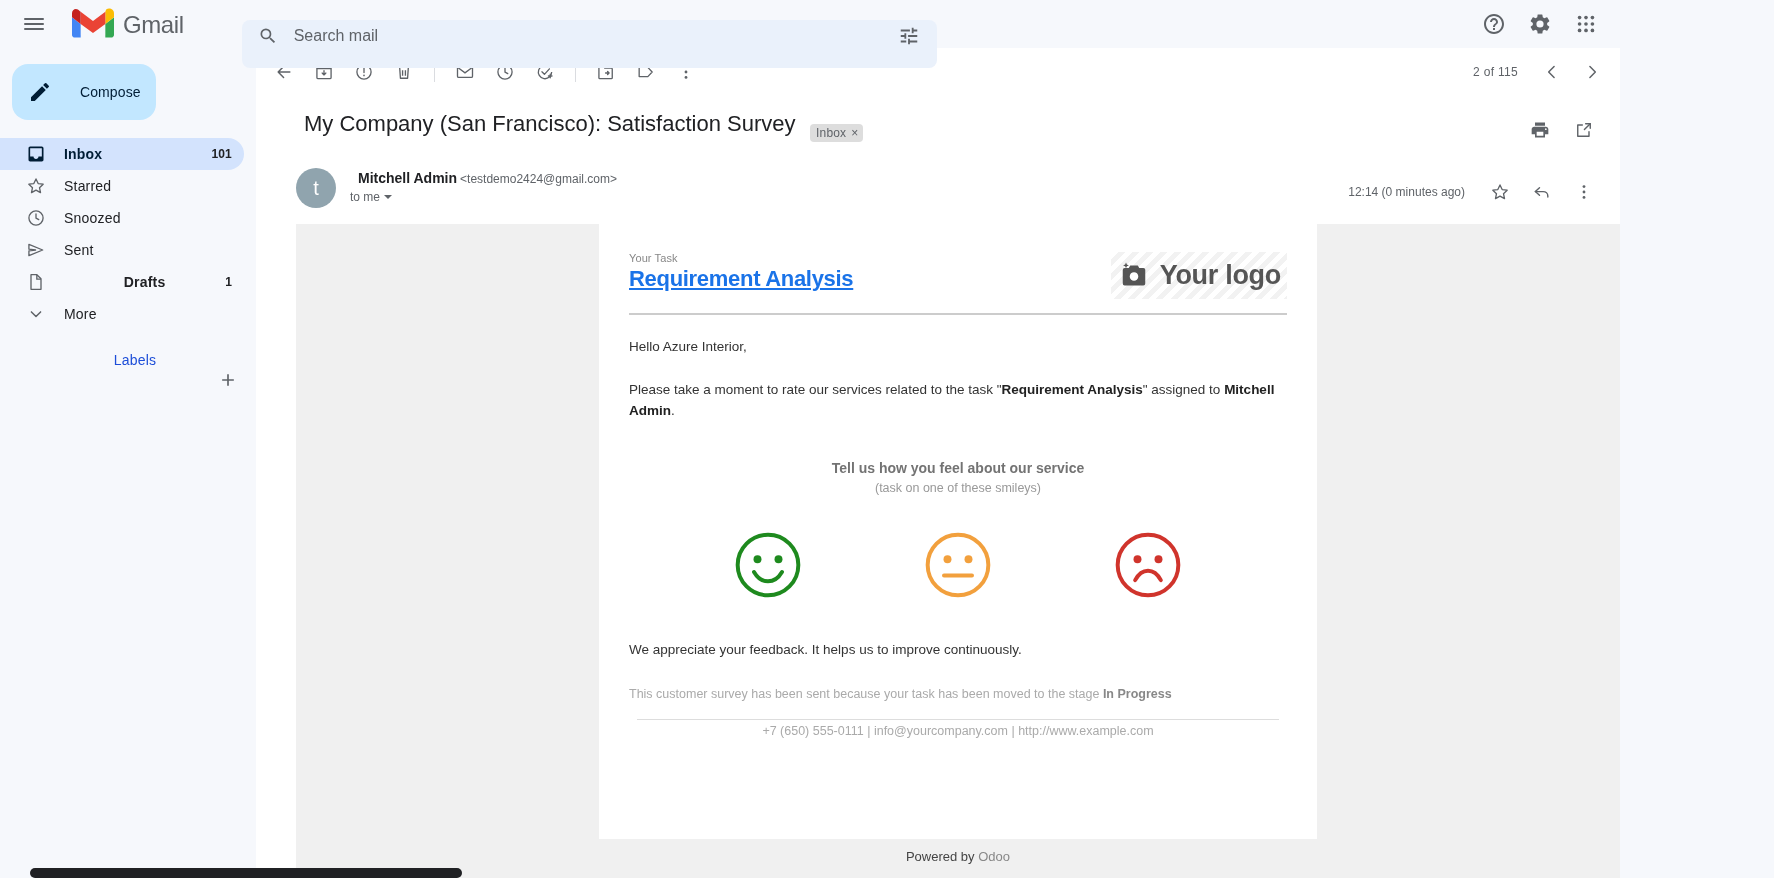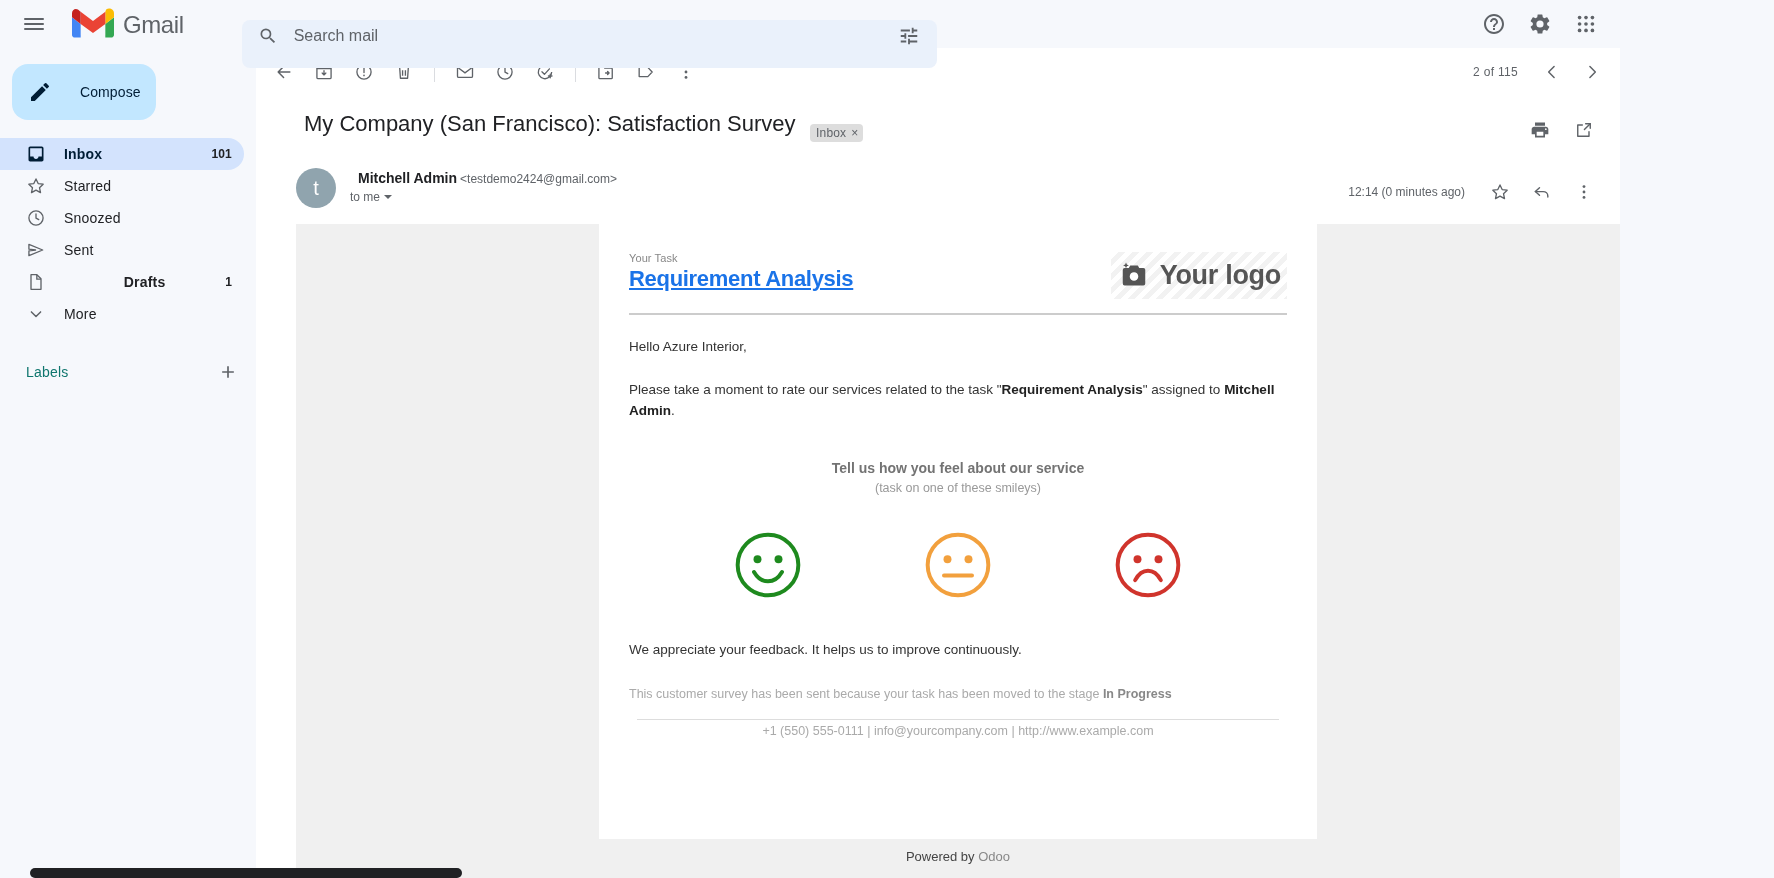--- a/index.html
+++ b/index.html
@@ -101,21 +101,22 @@
   .nav-item.active { background: #d3e3fd; font-weight: 700; color: #001d35; }
   .nav-item .nav-ico { flex: 0 0 20px; width: 20px; height: 20px; margin-right: 18px; display:flex; align-items:center; justify-content:center;}
   .nav-item .nav-label { flex: 1; white-space: nowrap; }
   .nav-item .nav-count { font-size: 12px; font-weight: 700; color: #202124; }
   .nav-item.bold .nav-label { font-weight: 700; text-align: center; }
   .labels-head {
     display: flex; align-items: center;
     height: 40px;
     margin-top: 22px;
     padding: 0 12px 0 26px;
-    color: #0f766e;
+    color: #1d4ed8;
+    flex-direction: column;
   }
   .labels-title { font-size: 14px; letter-spacing: .2px; }
   .labels-plus {
     margin-left: auto; width: 32px; height: 32px; border-radius: 50%;
     display: flex; align-items: center; justify-content: center; cursor: pointer;
   }
 
   
   .main {
     flex: 1; min-width: 0;
@@ -586,21 +587,21 @@
             </svg>
           </div>
 
           <div class="tpl-thanks">We appreciate your feedback. It helps us to improve continuously.</div>
 
           <div class="tpl-note">
             <span>This customer survey has been sent because your task has been moved to the stage </span><b>In Progress</b>
           </div>
 
           <div class="tpl-foot-rule"></div>
-          <div class="tpl-contact">+1 (550) 555-0111 | info@yourcompany.com | http://www.example.com</div>
+          <div class="tpl-contact">+7 (650) 555-0111 | info@yourcompany.com | http://www.example.com</div>
         </div>
 
         <div class="powered">
           <span>Powered by </span><a>Odoo</a>
         </div>
       </div>
     </div>
   </div>
 
   <div class="hscroll"></div>

